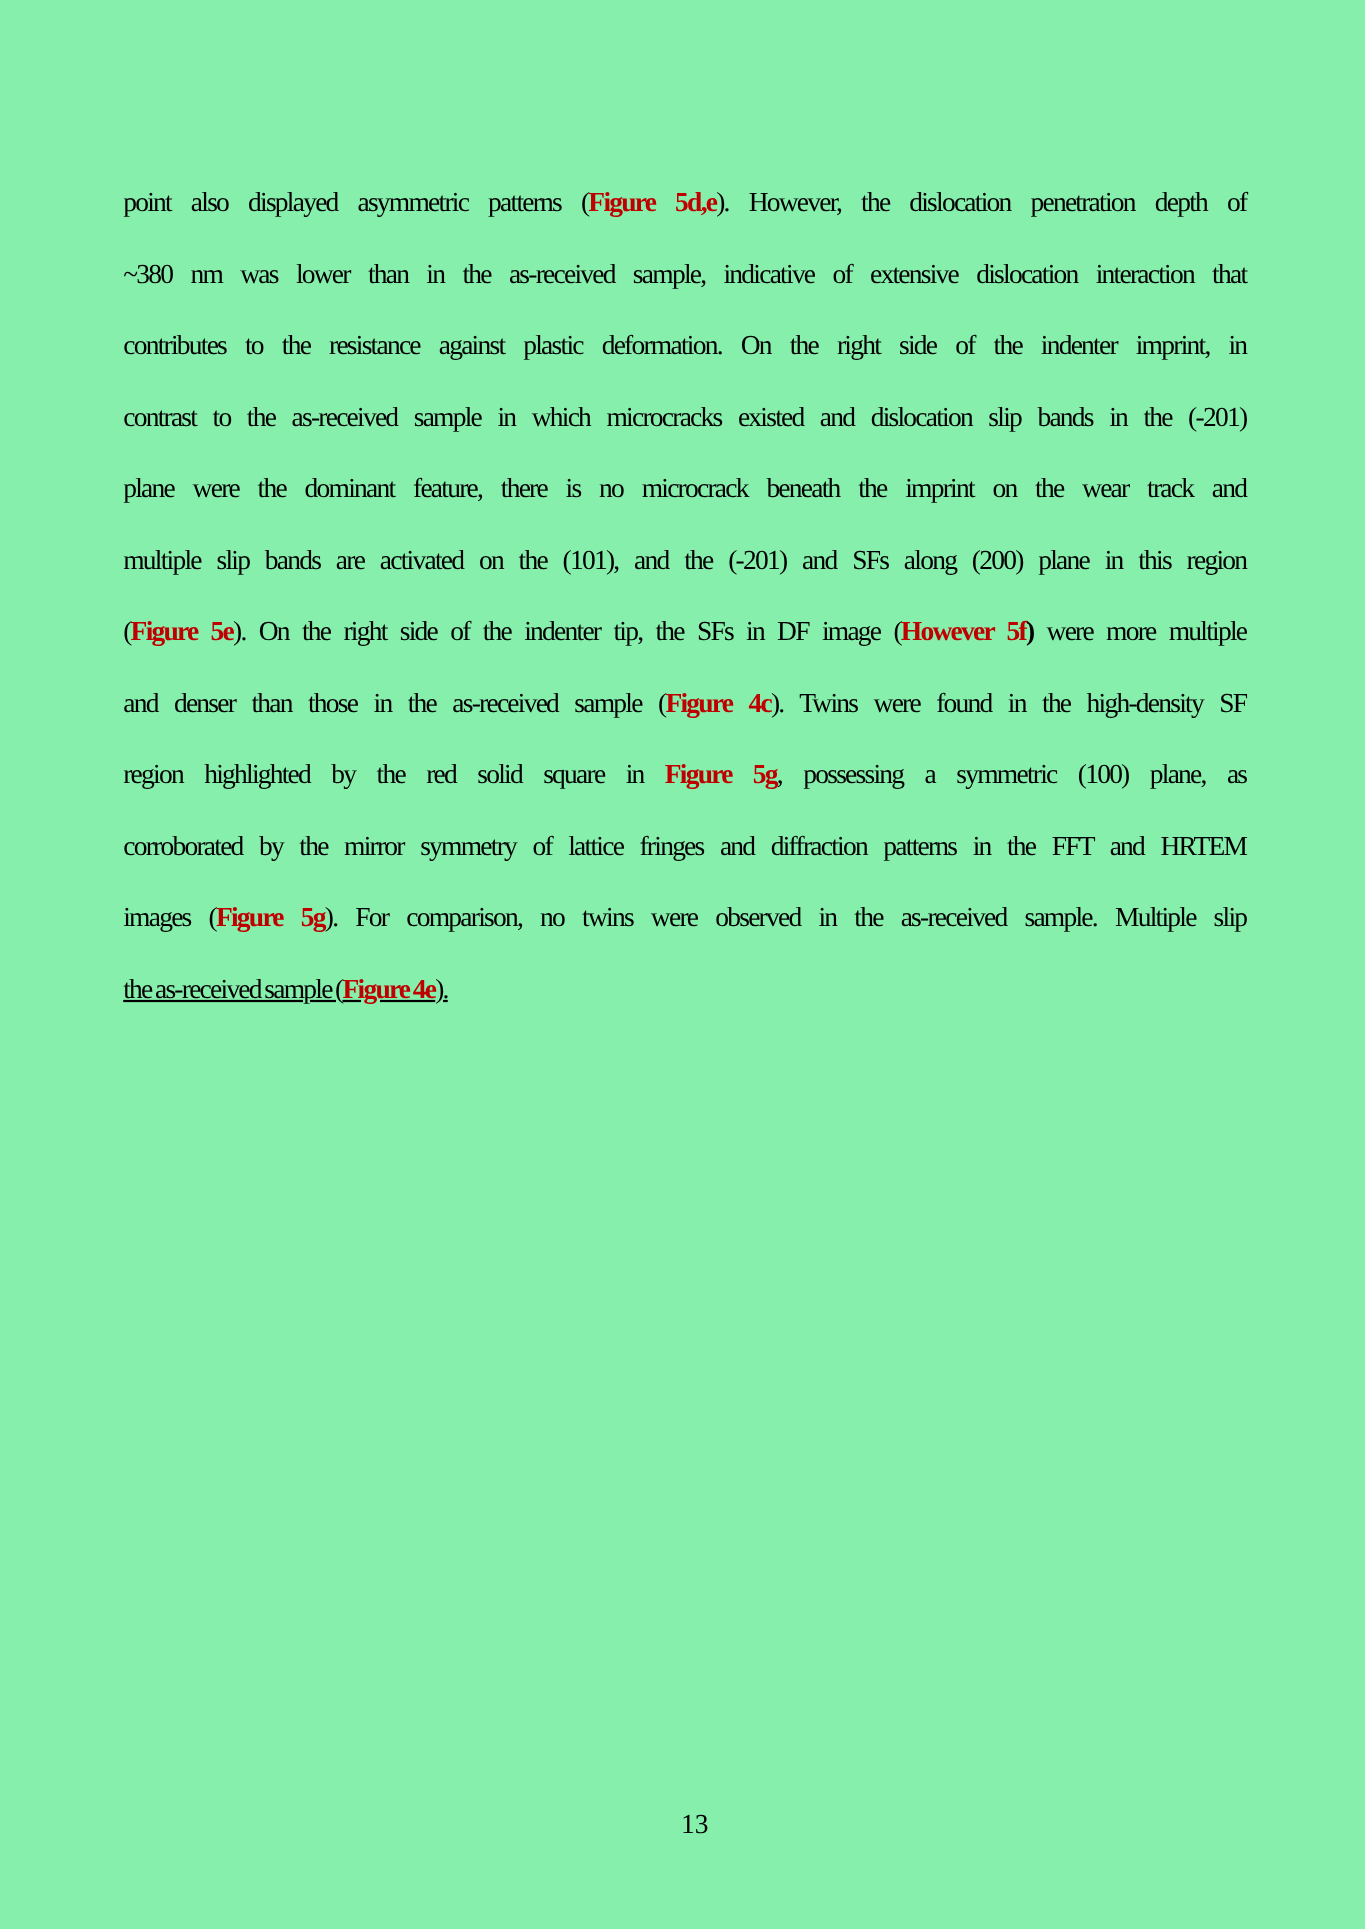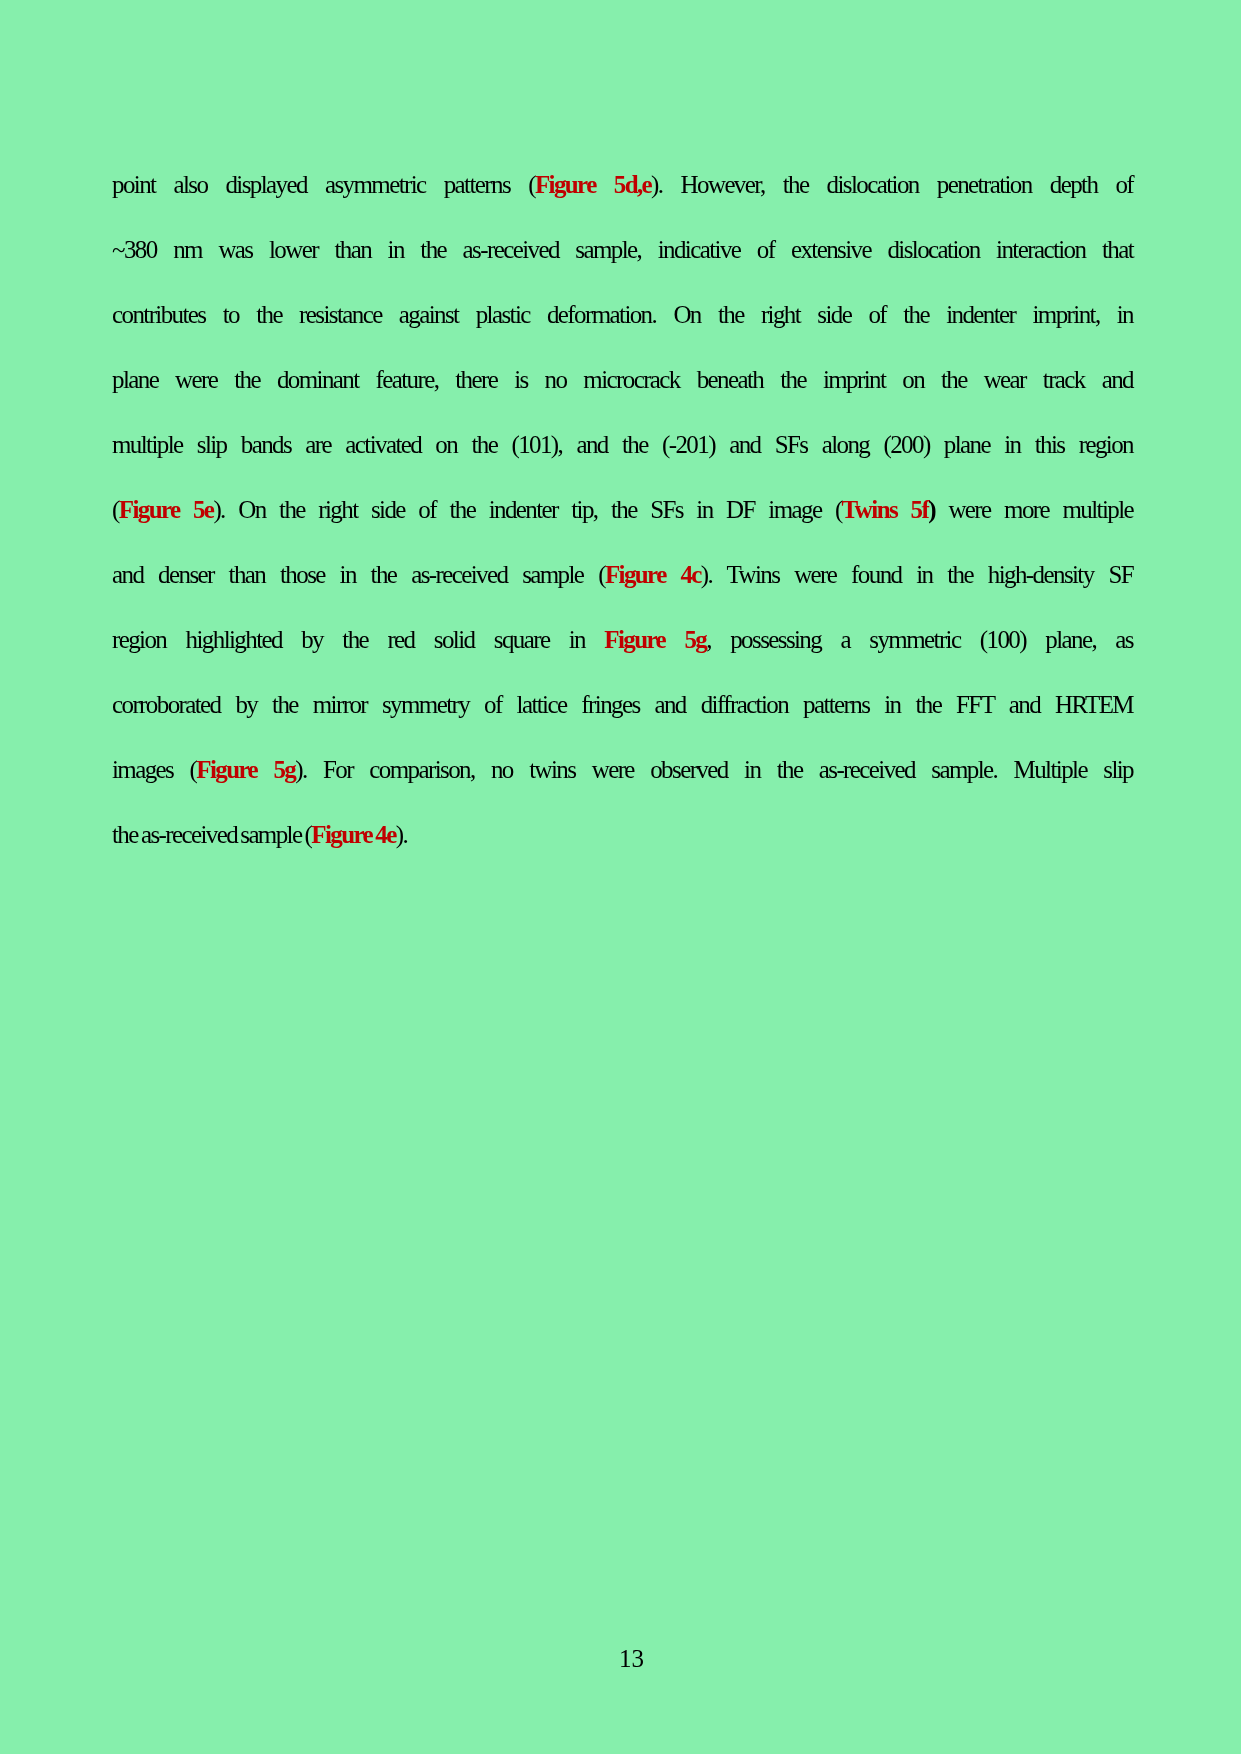--- a/index.html
+++ b/index.html
@@ -26,20 +26,21 @@
   }
   .line {
     text-align: justify;
     text-align-last: justify;
     letter-spacing: -1.6px;
     word-spacing: -1.5px;
   }
   .line.last {
     text-align: left;
     text-align-last: left;
+    text-decoration: underline;
   }
   .figref {
     color: var(--figref-color, #c00000);
     font-weight: bold;
   }
   .boldblack {
     font-weight: bold;
   }
   .page-number {
     position: absolute;
@@ -53,23 +54,24 @@
   }
 </style>
 </head>
 <body>
 
 <div class="page">
   <div class="text-block" id="paragraph">
       <div class="line"><span>point also displayed asymmetric patterns (</span><span class="figref">Figure 5d,e</span><span>). However, the dislocation penetration depth of</span></div>
       <div class="line"><span>~380 nm was lower than in the as-received sample, indicative of extensive dislocation interaction that</span></div>
       <div class="line"><span>contributes to the resistance against plastic deformation. On the right side of the indenter imprint, in</span></div>
+      <div class="line"><span>contrast to the as-received sample in which microcracks existed and dislocation slip bands in the (-201)</span></div>
       <div class="line"><span>plane were the dominant feature, there is no microcrack beneath the imprint on the wear track and</span></div>
       <div class="line"><span>multiple slip bands are activated on the (101), and the (-201) and SFs along (200) plane in this region</span></div>
-      <div class="line"><span>(</span><span class="figref">Figure 5e</span><span>). On the right side of the indenter tip, the SFs in DF image (</span><span class="figref">Twins 5f</span><span class="boldblack">)</span><span> were more multiple</span></div>
+      <div class="line"><span>(</span><span class="figref">Figure 5e</span><span>). On the right side of the indenter tip, the SFs in DF image (</span><span class="figref">However 5f</span><span class="boldblack">)</span><span> were more multiple</span></div>
       <div class="line"><span>and denser than those in the as-received sample (</span><span class="figref">Figure 4c</span><span>). Twins were found in the high-density SF</span></div>
       <div class="line"><span>region highlighted by the red solid square in </span><span class="figref">Figure 5g</span><span>, possessing a symmetric (100) plane, as</span></div>
       <div class="line"><span>corroborated by the mirror symmetry of lattice fringes and diffraction patterns in the FFT and HRTEM</span></div>
       <div class="line"><span>images (</span><span class="figref">Figure 5g</span><span>). For comparison, no twins were observed in the as-received sample. Multiple slip</span></div>
       <div class="line last"><span>the as-received sample (</span><span class="figref">Figure 4e</span><span>).</span></div>
     </div>
   <div class="page-number">13</div>
 </div>
 
 </body></html>

